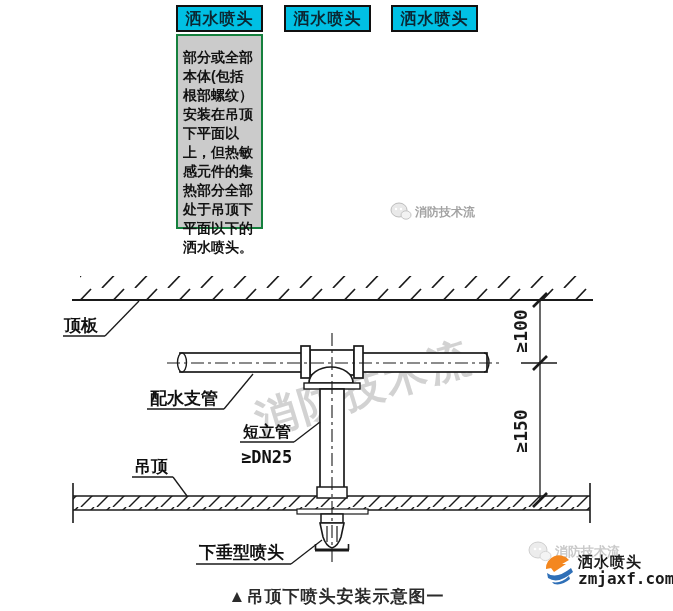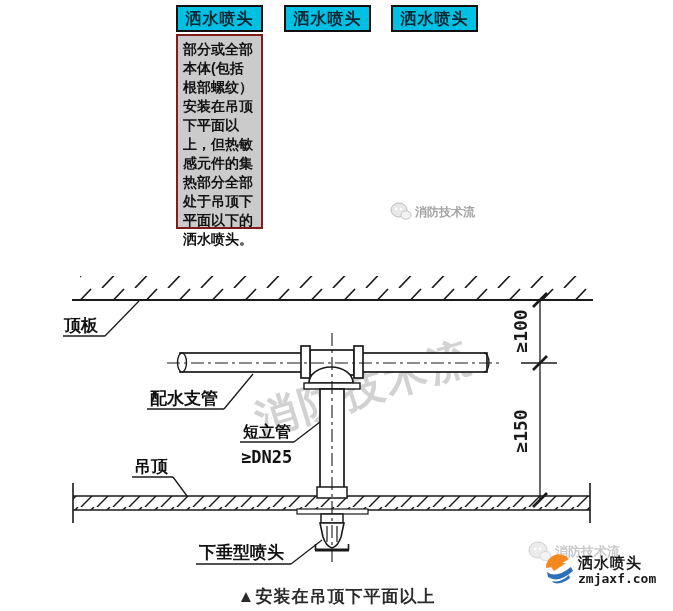--- a/index.html
+++ b/index.html
@@ -10,22 +10,22 @@
   
   .col{position:absolute;width:87px;top:5px;height:224px;}
   .col1{left:176px;} .col2{left:284px;} .col3{left:391px;}
   .col-header{
     box-sizing:border-box;height:27px;border:2px solid #101010;
     background:#00c0e4;color:#0b2733;font-weight:bold;font-size:16px;
     text-align:center;line-height:23px;letter-spacing:1px;
   }
   .col-body{
     box-sizing:border-box;position:absolute;top:29px;left:0;right:0;height:195px;
-    border:2px solid #7f1d1d;background:#cbcbcb;color:#121212;
-    font-weight:bold;font-size:14px;line-height:19px;padding:4px 5px 0 5px;
+    border:2px solid #15803d;background:#cbcbcb;color:#121212;
+    font-weight:bold;font-size:14px;line-height:19px;padding:12px 5px 0 5px;
     word-break:break-all;
   }
   .table-watermark{
     position:absolute;right:3px;bottom:6px;display:flex;align-items:center;gap:3px;
     color:#a3a3a3;font-size:12px;font-weight:bold;white-space:nowrap;
   }
   
   .diagram-svg{position:absolute;left:0;top:250px;}
   
   .caption{
@@ -34,21 +34,21 @@
   }
   
   .brand{position:absolute;left:524px;top:536px;width:146px;height:56px;}
   .brand-watermark{
     position:absolute;left:4px;top:4px;display:flex;align-items:center;gap:3px;
     color:#c9c9c9;font-size:13px;font-weight:bold;white-space:nowrap;
   }
   .brand-logo{position:absolute;left:20px;top:18px;display:flex;align-items:center;}
   .brand-text{margin-left:3px;line-height:1;}
   .brand-name{font-size:15px;font-weight:bold;color:#1a1a1a;letter-spacing:1px;}
-  .brand-site{font-size:13px;font-weight:bold;color:#1a1a1a;margin-top:2px;
+  .brand-site{font-size:16px;font-weight:bold;color:#1a1a1a;margin-top:2px;
     font-family:"DejaVu Sans Mono", monospace;}
   .dimtext{font-family:"DejaVu Sans Mono", monospace;font-weight:bold;}
 </style>
 </head>
 <body>
 
 <div class="col col1">
   <div class="col-header">洒水喷头</div>
   <div class="col-body">部分或全部本体(包括根部螺纹）安装在吊顶下平面以上，但热敏感元件的集热部分全部处于吊顶下平面以下的洒水喷头。</div>
 </div>
@@ -164,21 +164,21 @@
     <line x1="173" y1="477" x2="187" y2="496" stroke="#1a1a1a" stroke-width="1.3"></line>
   </g>
 
   <g>
     <text x="199" y="558" font-size="17" font-weight="bold" fill="#111">下垂型喷头</text>
     <line x1="196" y1="564" x2="291" y2="564" stroke="#1a1a1a" stroke-width="1.3"></line>
     <line x1="291" y1="564" x2="322" y2="540" stroke="#1a1a1a" stroke-width="1.3"></line>
   </g>
 </svg>
 
-<div class="caption">▲安装在吊顶下平面以上</div>
+<div class="caption">▲吊顶下喷头安装示意图一</div>
 
 <div class="brand">
   <div class="brand-watermark">
     <svg width="24" height="24" viewBox="0 0 24 24">
       <ellipse cx="10" cy="10" rx="9" ry="8" fill="#ececec" stroke="#cfcfcf" stroke-width="1"></ellipse>
       <circle cx="7" cy="9" r="1.3" fill="#ffffff"></circle>
         <circle cx="12" cy="9" r="1.3" fill="#ffffff"></circle>
       <ellipse cx="17.5" cy="16" rx="5.5" ry="4.6" fill="#f4f4f4" stroke="#d6d6d6" stroke-width="1"></ellipse>
     </svg>
     <span>消防技术流</span>

